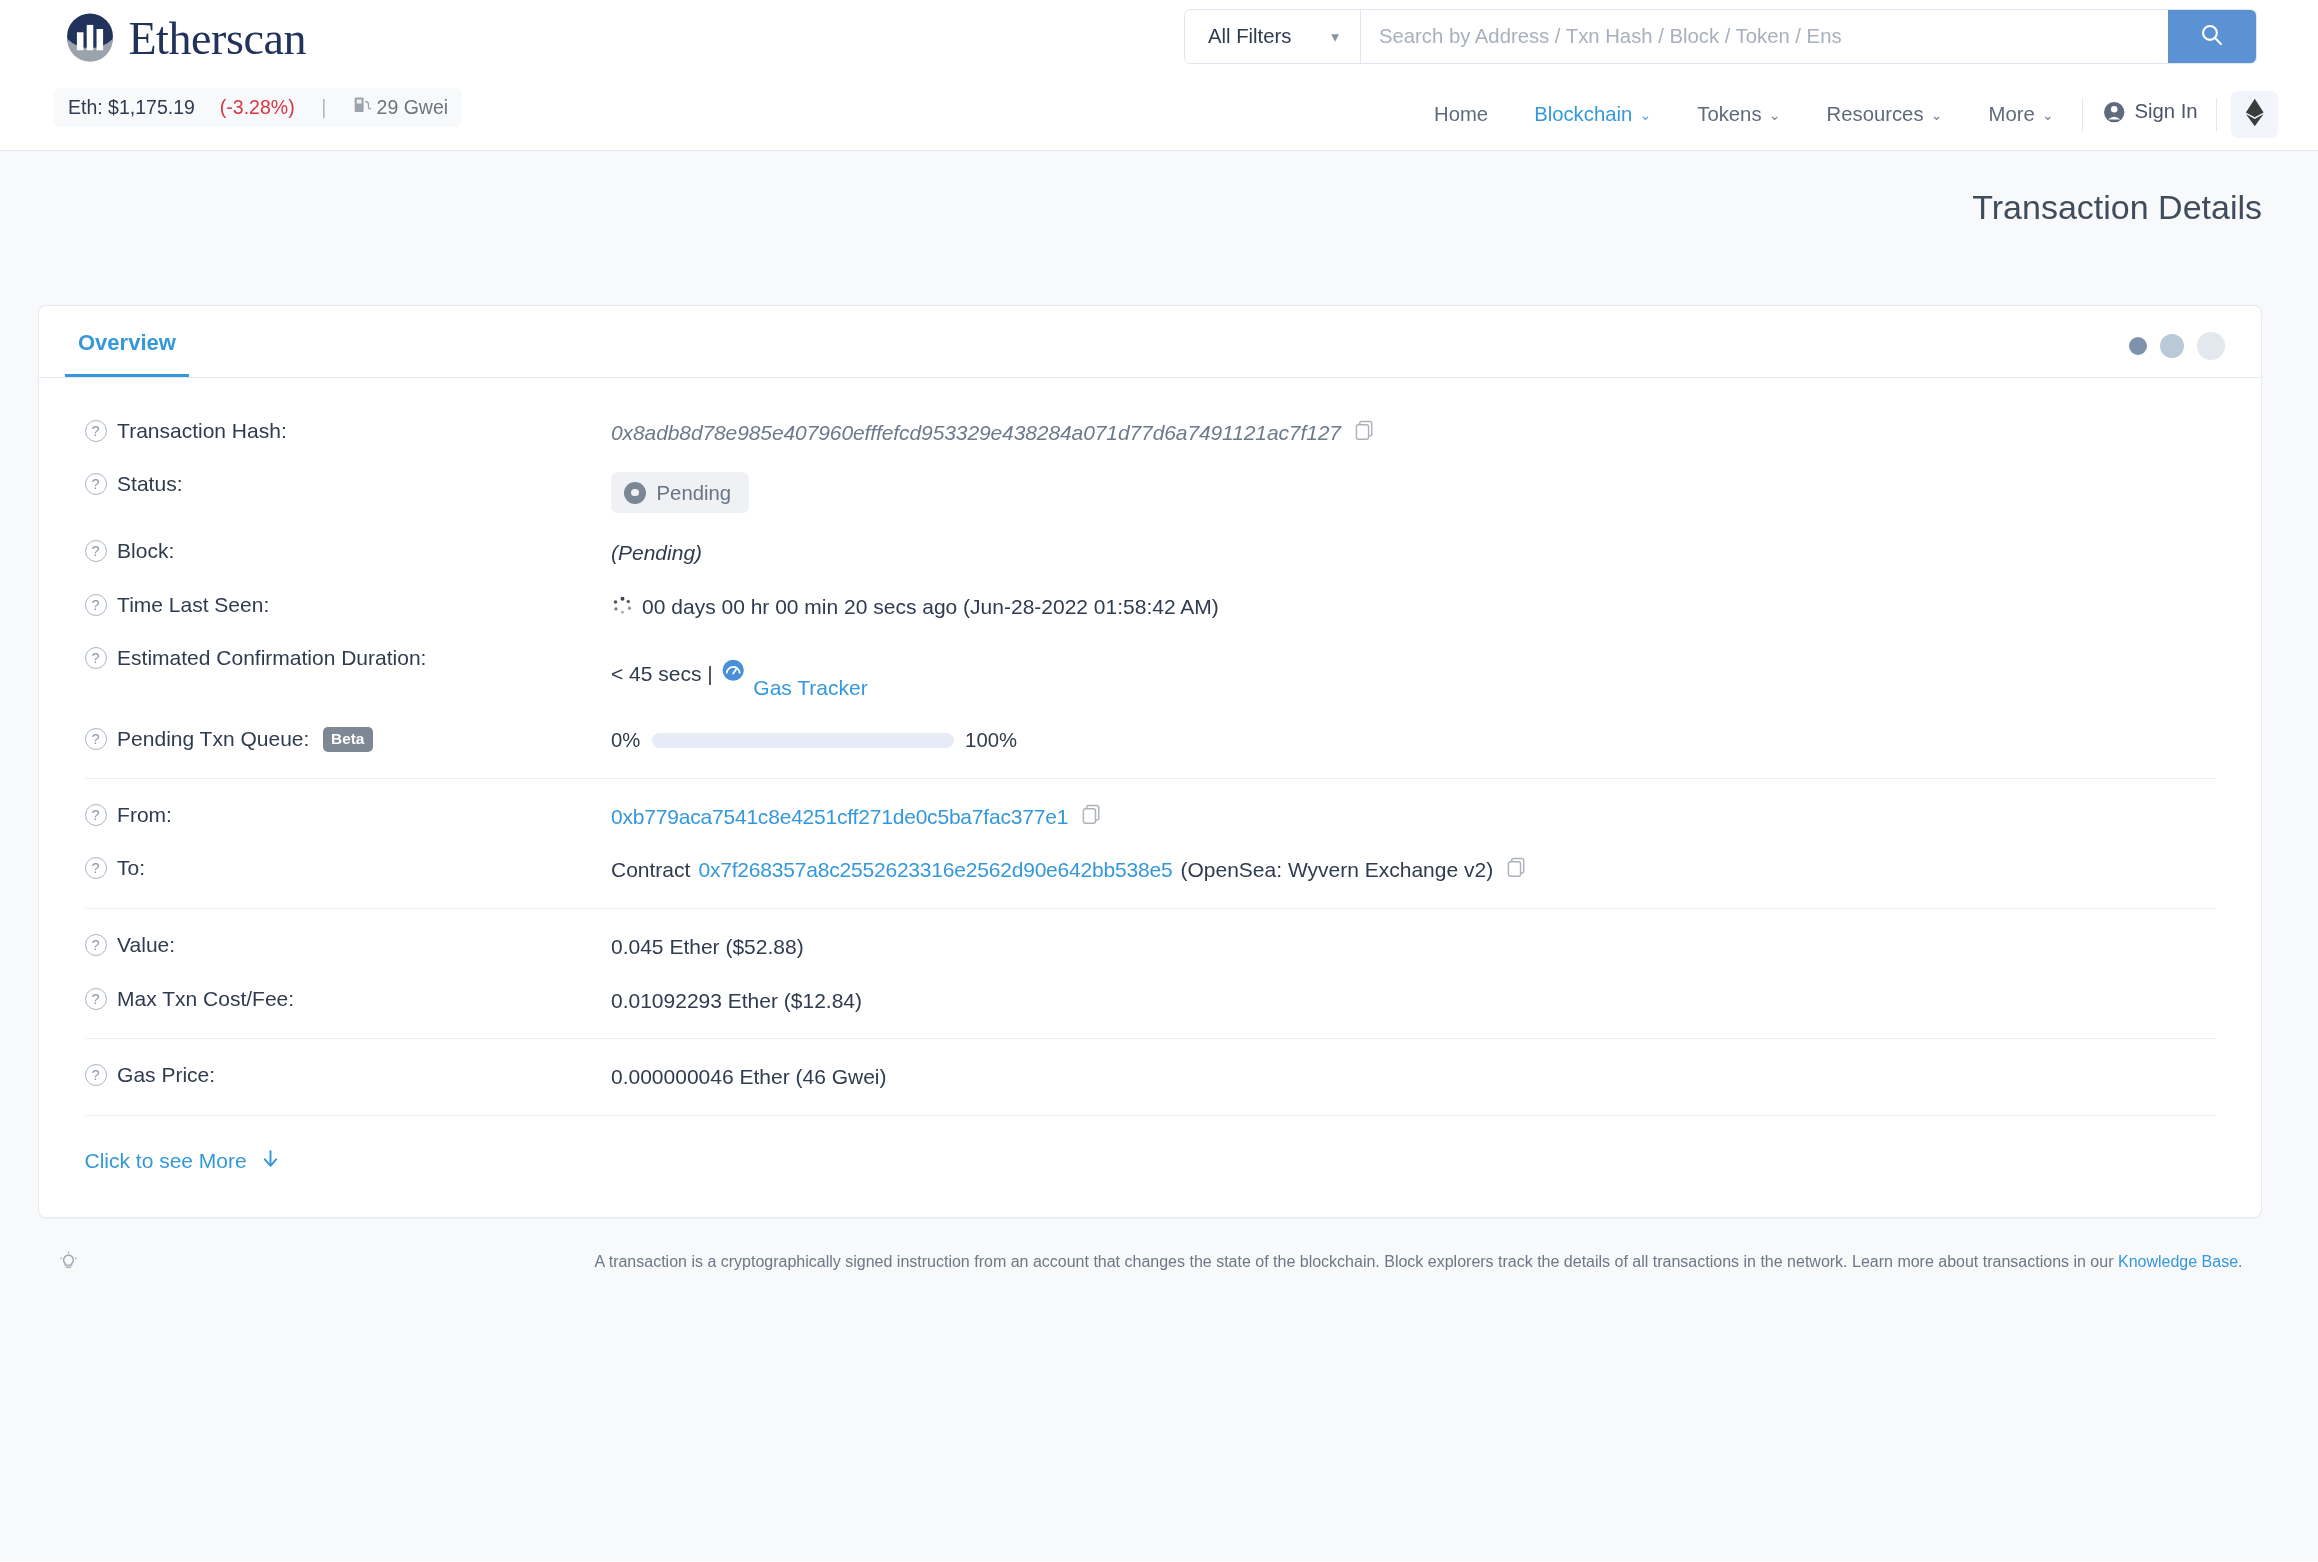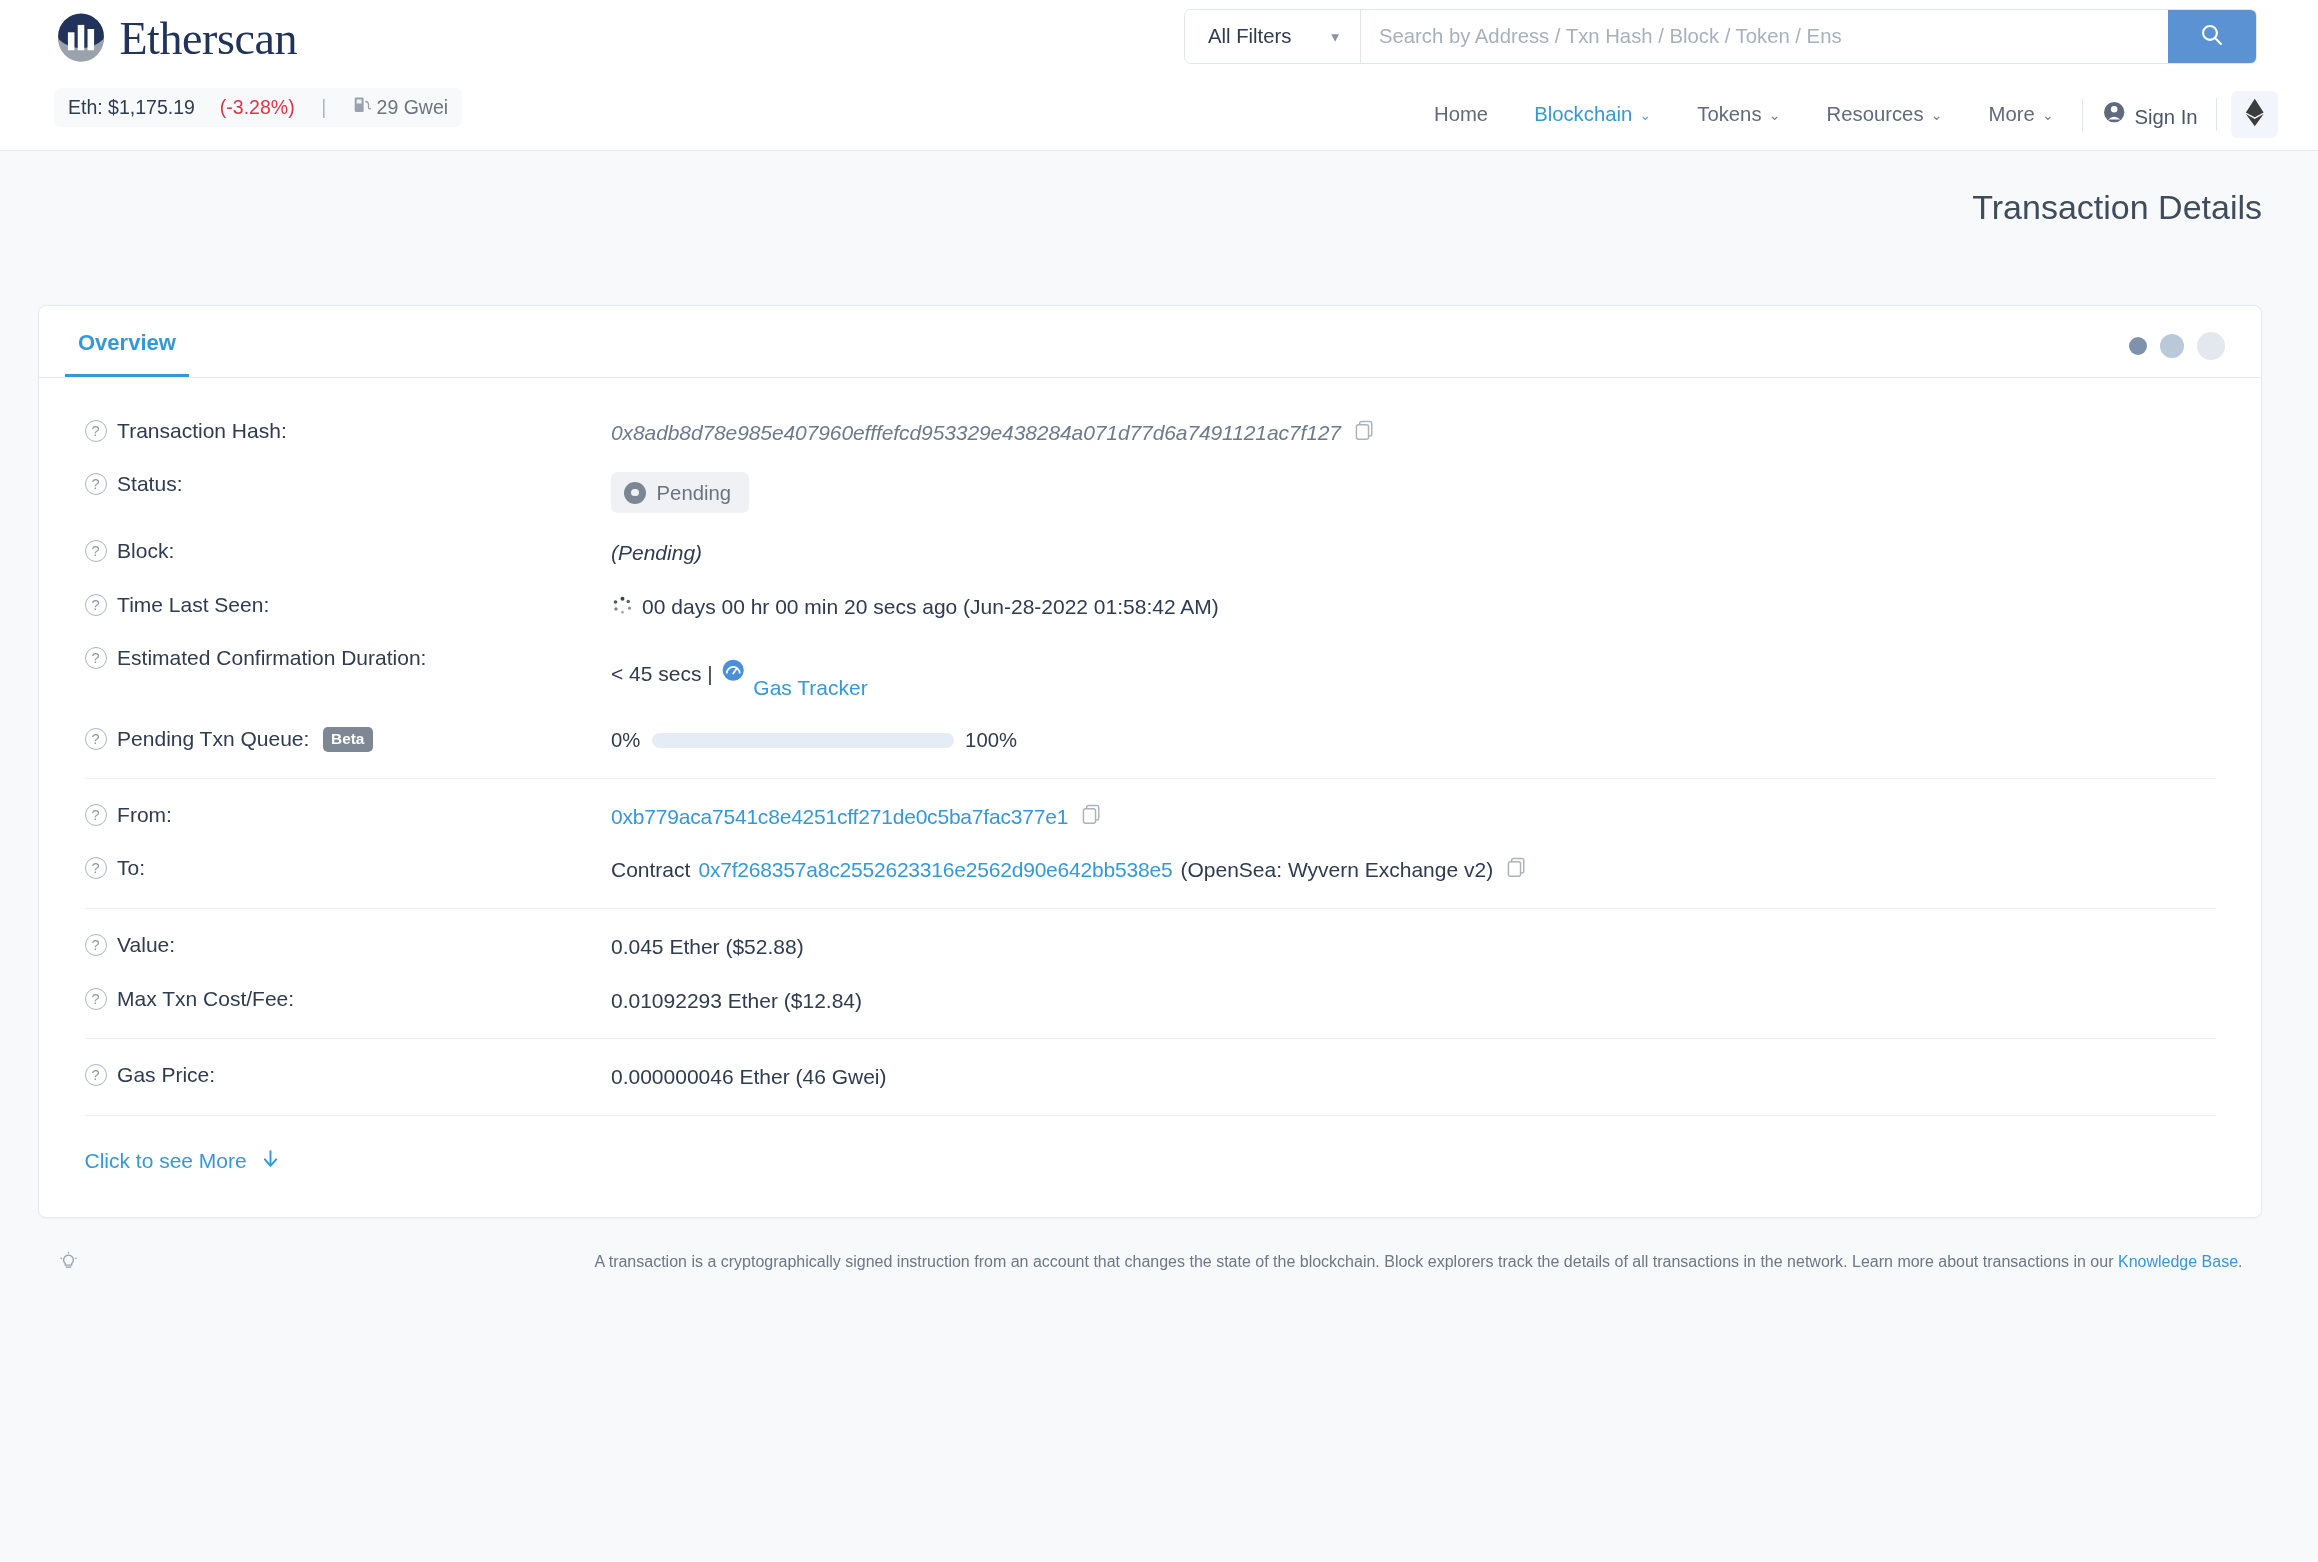--- a/index.html
+++ b/index.html
@@ -14,21 +14,21 @@
 
   
   .topbar {
     position: relative;
     height: 151px;
     background: #ffffff;
     border-bottom: 0.8px solid #e7eaf3;
   }
   .brand {
     position: absolute;
-    left: 54px; top: 11.4px;
+    left: 63px; top: 11.4px;
     display: flex; align-items: center; gap: 11.4px;
   }
   .brand-logo { width: 54px; height: 54px; position: relative; }
   .brand-name {
     font-family: "Liberation Serif", serif;
     font-size: 46px;
     color: #21325b;
     letter-spacing: -0.4px;
   }
   .eth-price {
@@ -95,21 +95,21 @@
   .navitem {
     padding: 6.5px 23px;
     color: #5f6b7c;
     display: flex; align-items: center; gap: 7.3px;
     cursor: pointer;
     white-space: nowrap;
   }
   .navitem.active { color: #3498db; }
   .navitem .chev { font-size: 14px; opacity: .85; }
   .nav-sep { width: 0.8px; height: 33px; background: #e2e6ee; margin: 0 4.9px; }
-  .signin { color: #4a5568; display:flex; align-items:flex-end; gap: 8.1px; padding: 6.5px 13px 6.5px 14.6px; cursor:pointer;}
+  .signin { color: #4a5568; display:flex; align-items:flex-start; gap: 8.1px; padding: 6.5px 13px 6.5px 14.6px; cursor:pointer;}
   .eth-badge {
     width: 47px; height: 47px;
     background: #f2f6fc;
     border-radius: 6.5px;
     display: flex; align-items: center; justify-content: center;
     cursor: pointer;
     margin-left: 9.8px;
   }
 
   

